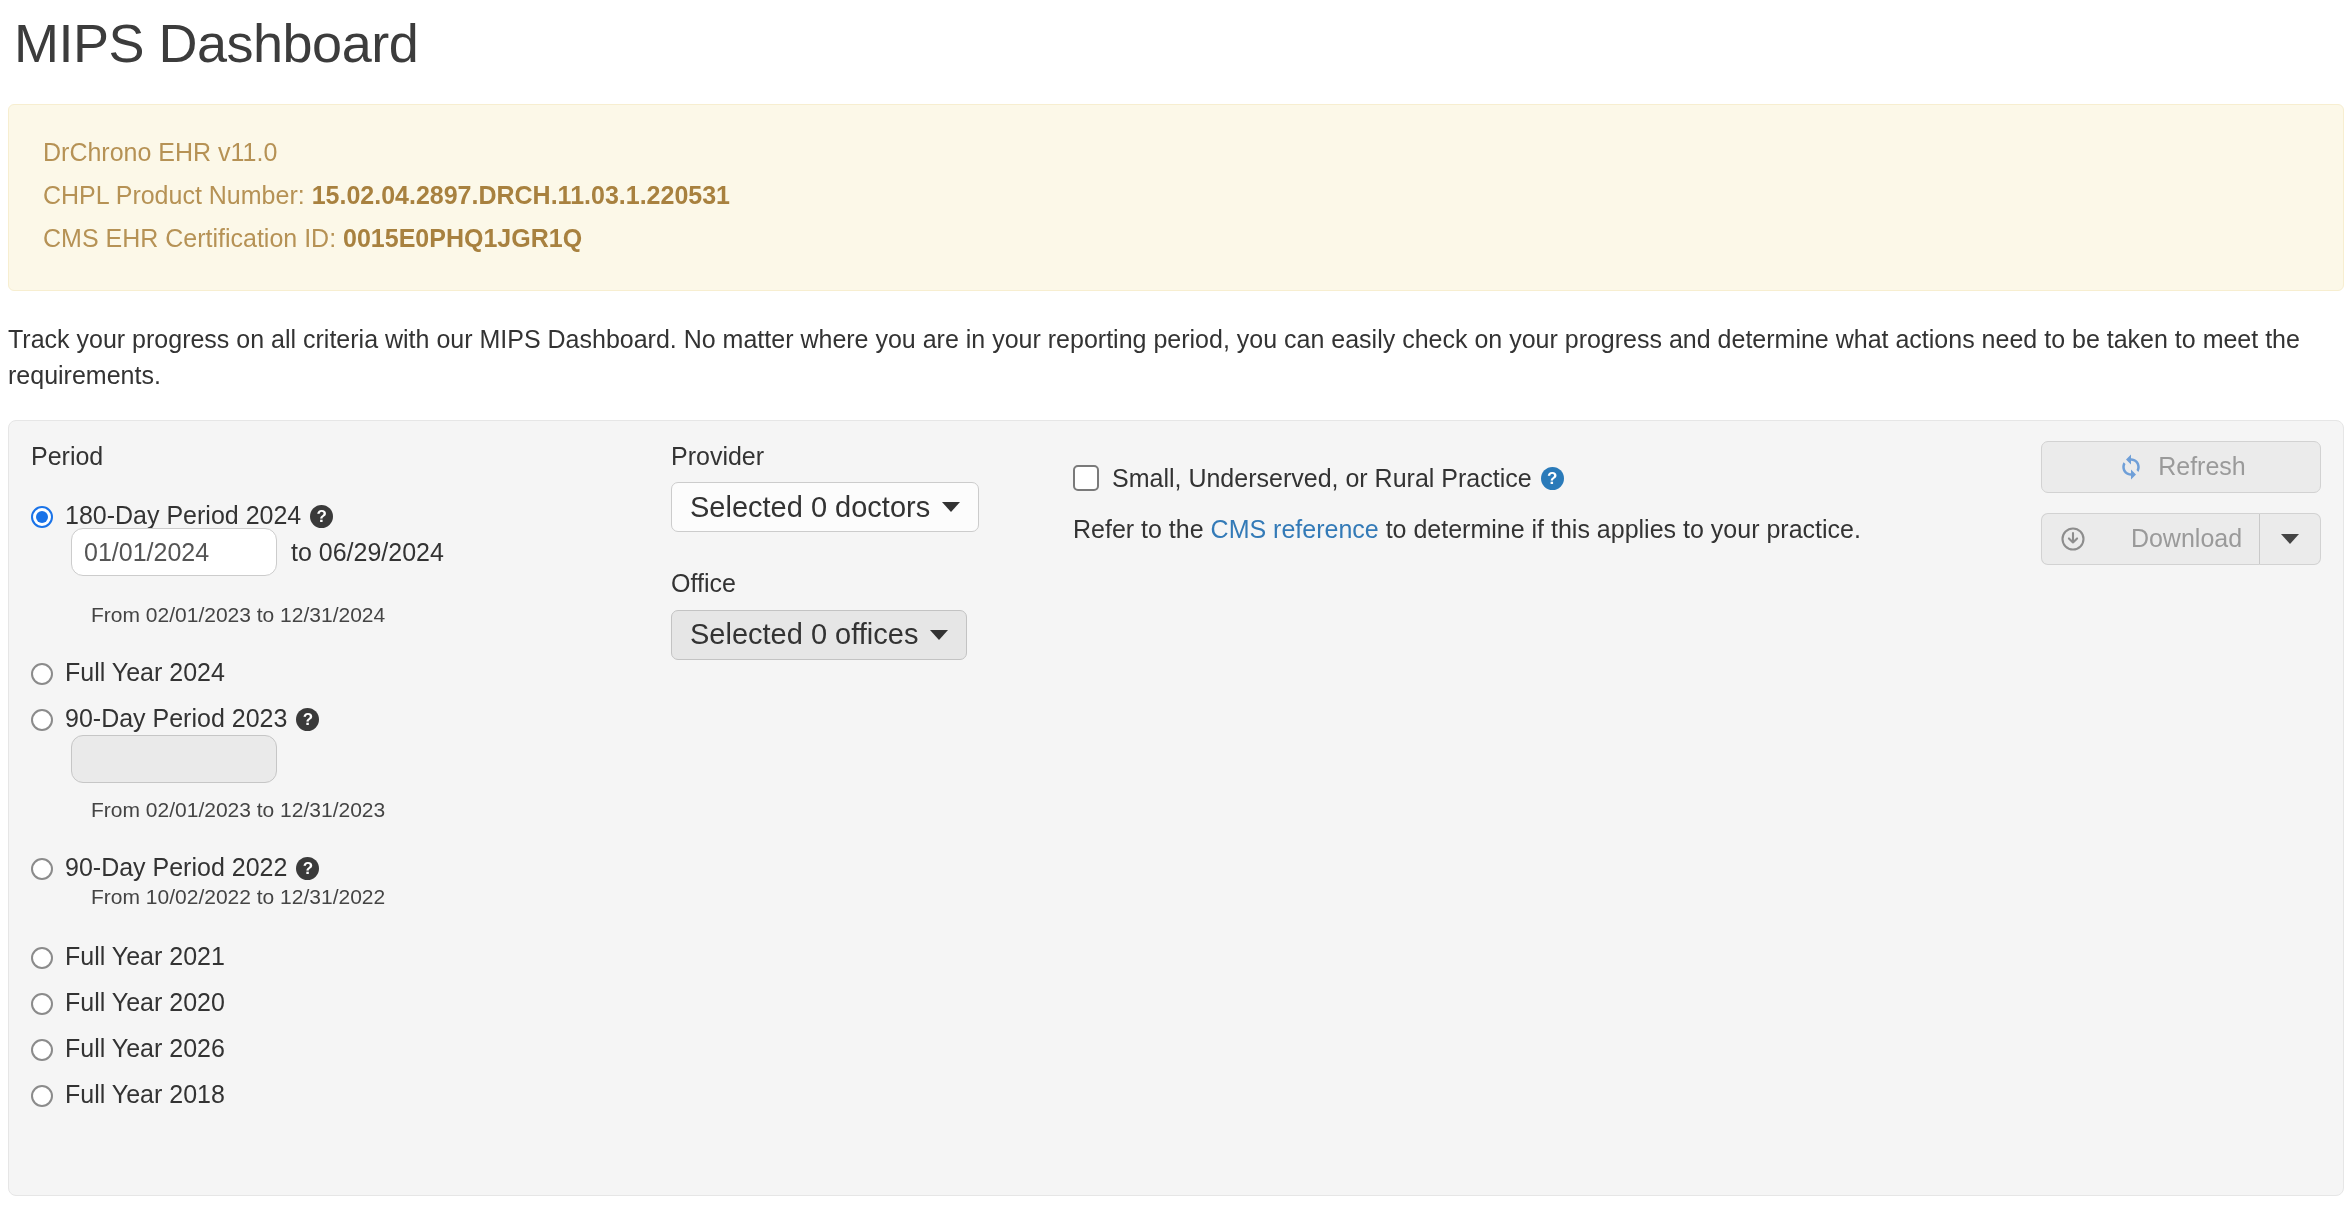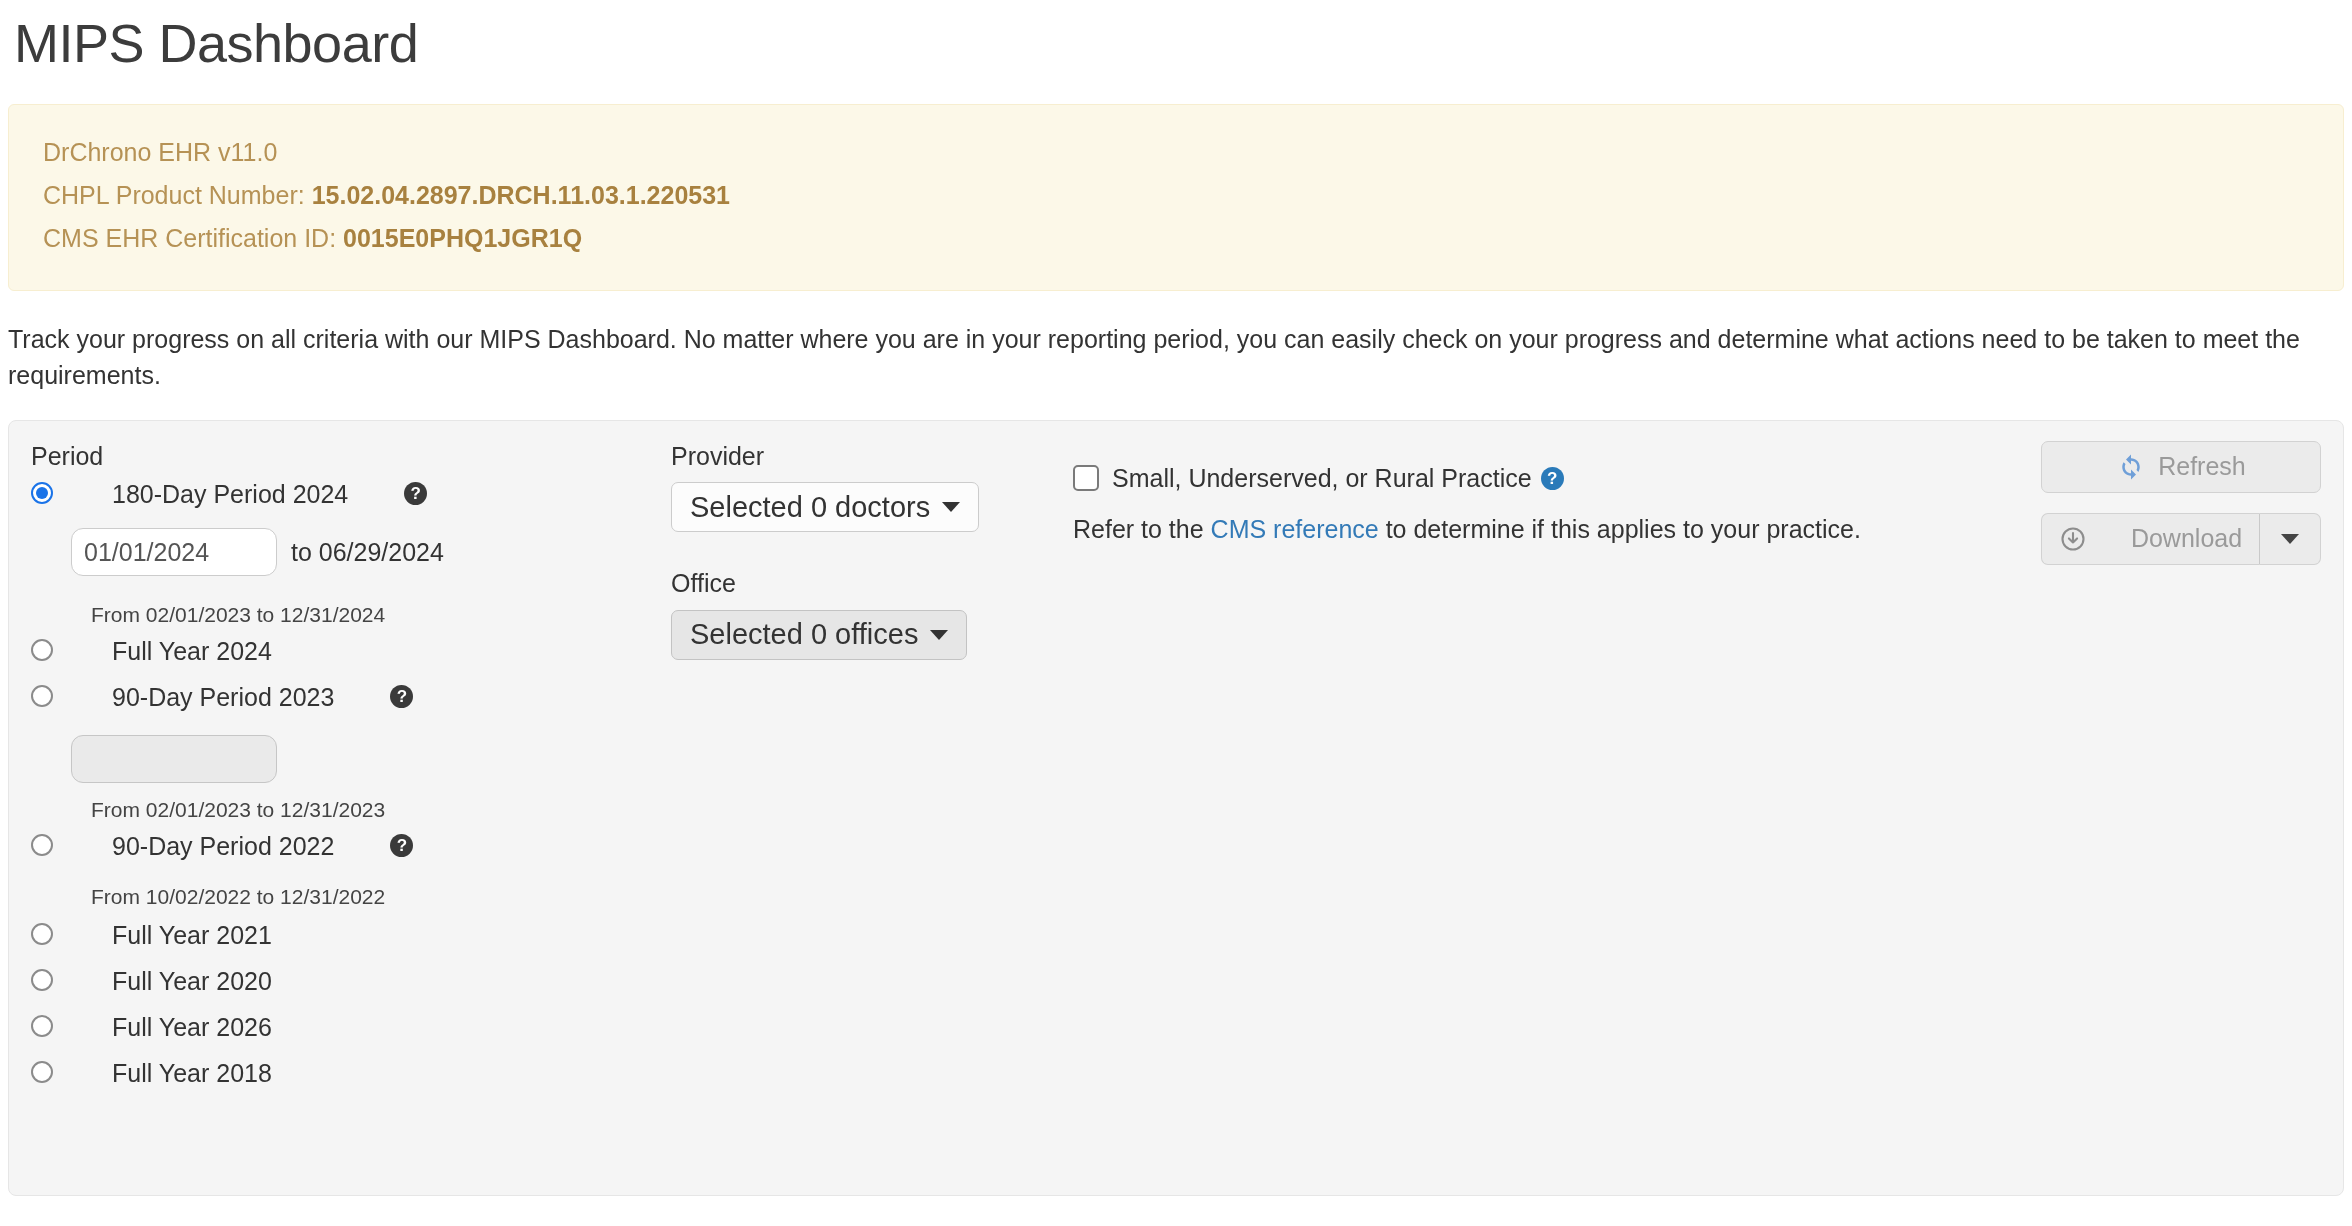--- a/index.html
+++ b/index.html
@@ -75,23 +75,22 @@
 
   .group-label {
     font-size: 25px;
     color: #333333;
     line-height: 1.1;
     margin-bottom: 12px;
   }
   
   .radio-row {
     display: flex;
-    align-items: flex-start;
+    align-items: flex-end;
     height: 46px;
-    gap: 47px;
   }
   .radio {
     width: 22px;
     height: 22px;
     border-radius: 50%;
     border: 2px solid #8b8b8b;
     background: #ffffff;
     box-sizing: border-box;
     flex: 0 0 auto;
     margin-right: 12px;

